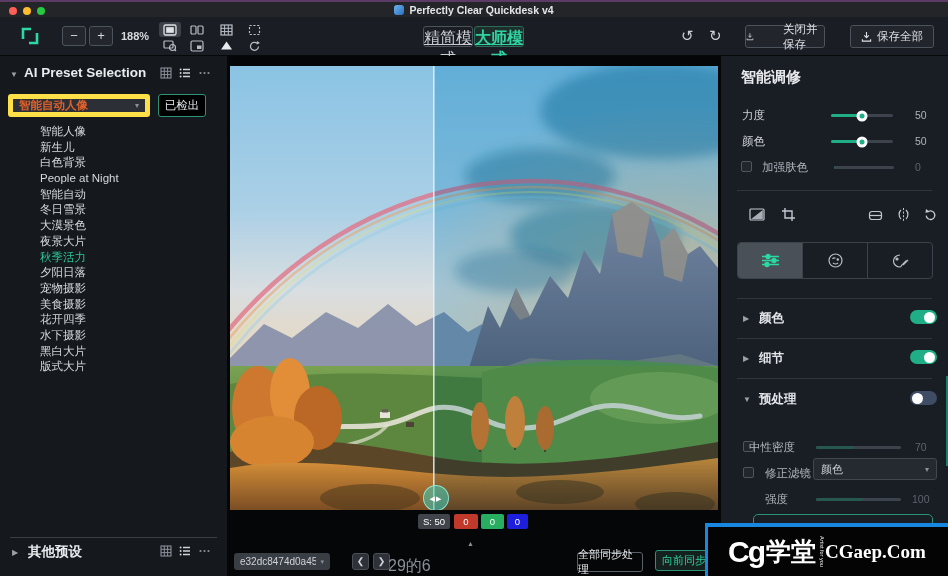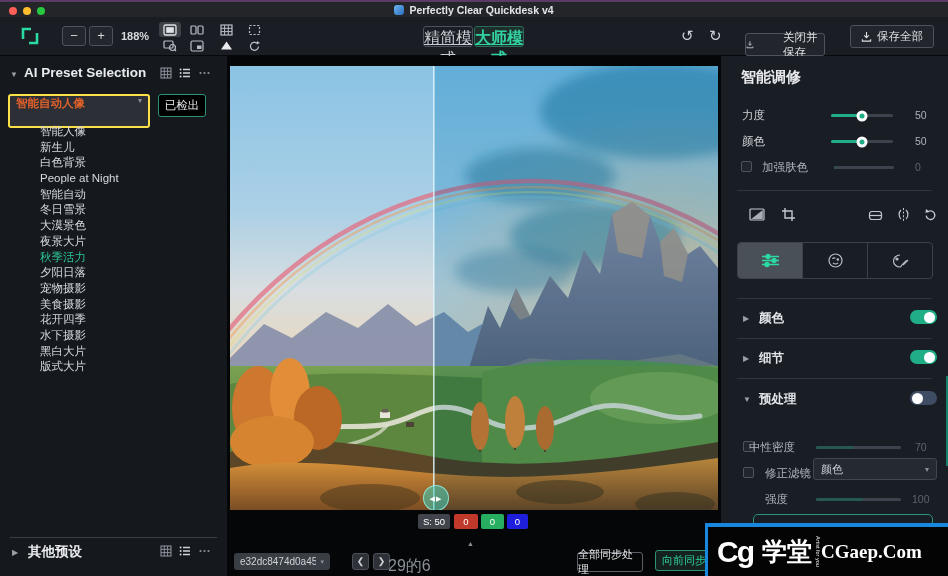--- a/index.html
+++ b/index.html
@@ -27,23 +27,23 @@
   .modebtn.master{color:#32d3a2;background:#1e2e2a;border-color:#2a6b59;font-weight:bold;}
   .histbtn{position:absolute;color:#c9ced6;font-size:15px;line-height:15px;}
   .savebtn{position:absolute;height:23px;box-sizing:border-box;border:1px solid #4d535c;border-radius:3px;
            background:#22252b;color:#dde0e4;font-size:11.5px;display:flex;align-items:center;justify-content:center;gap:5px;}
   
   .sidebar{position:absolute;left:0;top:56px;width:228px;height:520px;background:#15181d;
            border-right:1px solid #050608;box-sizing:border-box;}
   .sb-caret{color:#9aa0a8;font-size:8px;}
   .sb-title{color:#e9ebee;font-size:13.5px;font-weight:bold;}
   .sb-ic{color:#8a9099;}
-  .sb-select{position:absolute;left:8px;top:38px;width:142px;height:34px;background:#2c3036;
-             border:2px solid #fde047;border-radius:3px;box-sizing:border-box;
-             display:flex;padding:0 6px;}
+  .sb-select{position:absolute;left:8px;top:38px;width:142px;height:23px;background:#2c3036;
+             border:5px solid #fde047;border-radius:3px;box-sizing:border-box;
+             display:flex;align-items:center;padding:0 6px;}
   .sb-select .val{color:#e0602a;font-size:11.5px;font-weight:bold;flex:1;white-space:nowrap;overflow:hidden;}
   .sb-select .car{color:#8a9099;font-size:8px;}
   .detected{position:absolute;left:158px;top:38px;width:48px;height:23px;border:1px solid #2a9378;
             border-radius:3px;background:#000000;color:#e6e9ec;font-size:11.5px;
             display:flex;align-items:center;justify-content:center;box-sizing:border-box;}
   .plist{position:absolute;left:0;top:68px;width:228px;}
   .preset{height:15.7px;line-height:15.7px;padding-left:40px;font-size:11.5px;color:#d6d9dd;cursor:default;}
   .preset.active{color:#2cc496;}
   .sb-hr{position:absolute;left:10px;right:10px;top:481px;height:1px;background:#3a3f46;}
   
@@ -91,23 +91,23 @@
   .rp-select{position:absolute;left:92px;top:402px;width:124px;height:22px;background:#252a31;
              border:1px solid #41474f;border-radius:3px;box-sizing:border-box;display:flex;
              align-items:center;padding:0 7px;}
   .rp-select .val{flex:1;color:#c6cbd2;font-size:11px;}
   .rp-select .car{color:#8a9099;font-size:8px;}
   .cutbtn{position:absolute;left:32px;top:458px;width:180px;height:40px;border:1px solid #2a9378;border-radius:5px;box-sizing:border-box;}
   .rscroll{position:absolute;right:0;top:320px;width:2px;height:90px;background:#17806c;}
   
   .watermark{position:absolute;left:705px;top:523px;width:243px;height:53px;background:#040404;
              border-top:4px solid #1787e0;border-left:3px solid #1787e0;box-sizing:border-box;
-             display:flex;align-items:center;padding-left:9px;z-index:60;color:#fff;}
+             display:flex;align-items:center;padding-left:20px;z-index:60;color:#fff;}
   .wm-cg{font-size:30px;font-weight:800;letter-spacing:-2px;}
-  .wm-cn{font-size:25px;font-weight:800;margin-left:9px;}
+  .wm-cn{font-size:25px;font-weight:800;margin-left:2px;}
   .wm-tag{writing-mode:vertical-rl;font-size:5.5px;line-height:1.1;margin-left:3px;opacity:.95;}
   .wm-site{font-family:"Liberation Serif",serif;font-size:19px;font-weight:700;}
   svg{display:block;}
 </style>
 </head>
 <body>
 
 <div class="app">
 
   <div class="titlebar">
@@ -179,21 +179,21 @@
           <polygon points="9,1 12,3 8.6,4.6" fill="currentColor"></polygon>
         </svg>
     </div>
 
     <div class="modebtn" style="left:423px;top:9px;width:50px;">精简模式</div>
     <div class="modebtn master" style="left:474px;top:9px;width:50px;">大师模式</div>
 
     <div class="histbtn" style="left:681px;top:11px;">↺</div>
     <div class="histbtn" style="left:709px;top:11px;">↻</div>
 
-    <div class="savebtn" style="left:745px;top:16px;width:80px;gap:29px;">
+    <div class="savebtn" style="left:745px;top:8px;width:80px;gap:29px;">
       <svg width="11" height="11" viewBox="0 0 12 12">
           <path d="M6,1 V7 M3.5,4.8 L6,7.3 L8.5,4.8 M1.5,9 V11 H10.5 V9" fill="none" stroke="#dde0e4" stroke-width="1.2"></path>
         </svg>
       <span>关闭并保存</span>
     </div>
     <div class="savebtn" style="left:850px;top:8px;width:84px;">
       <svg width="11" height="11" viewBox="0 0 12 12">
           <path d="M6,1 V7 M3.5,4.8 L6,7.3 L8.5,4.8 M1.5,9 V11 H10.5 V9" fill="none" stroke="#dde0e4" stroke-width="1.2"></path>
         </svg>
       <span>保存全部</span>

